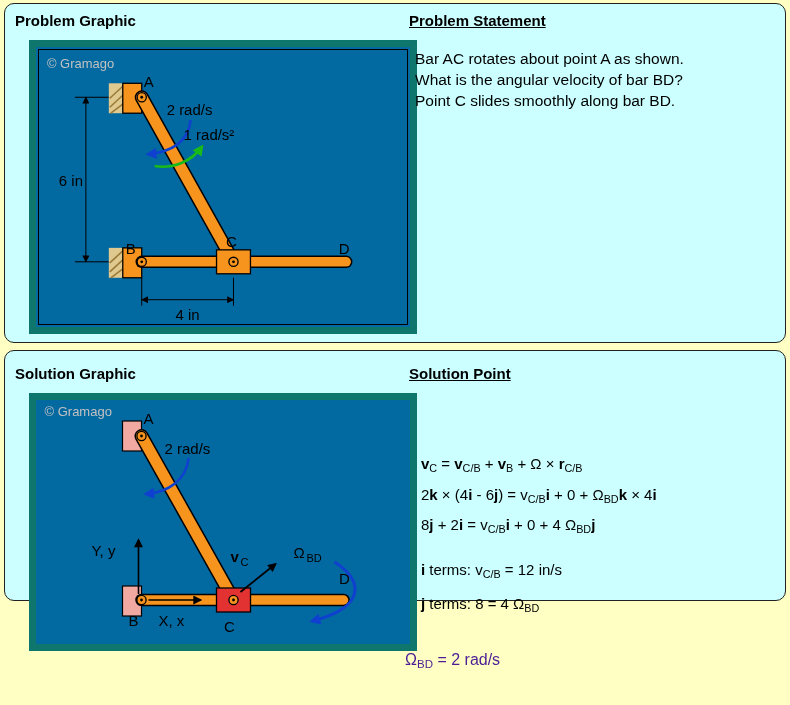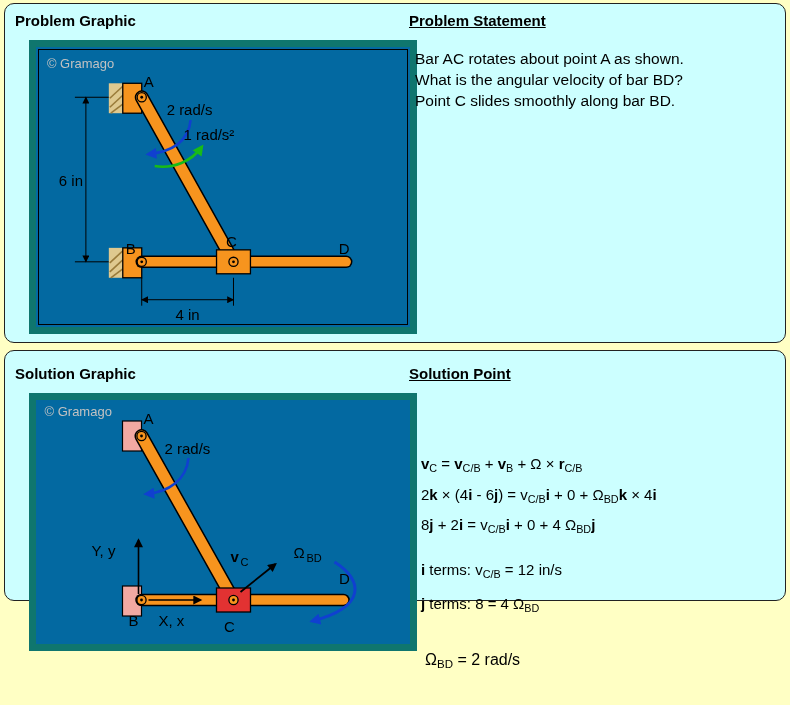--- a/index.html
+++ b/index.html
@@ -52,22 +52,22 @@
   }
   .equations {
     position: absolute; left: 416px; top: 100px;
     font-size: 15px; line-height: 25.5px; white-space: nowrap;
   }
   .terms {
     position: absolute; left: 416px; top: 204px;
     font-size: 15px; line-height: 30px; white-space: nowrap;
   }
   .result-line {
-    position: absolute; left: 420px; top: 300px;
-    font-size: 16px; color: #000000; white-space: nowrap;
+    position: absolute; left: 400px; top: 300px;
+    font-size: 16px; color: #4c1d95; white-space: nowrap;
   }
   .seg-b { font-weight: bold; }
   .seg-s { font-size: 0.72em; vertical-align: -0.28em; }
 
   
   text { font-family: "Liberation Sans", sans-serif; font-size: 15px; fill: #000; }
   .wm { font-size: 13px; fill: #C2C2C2; }
   .lbl-sub { font-size: 11px; }
 </style>
 </head>

